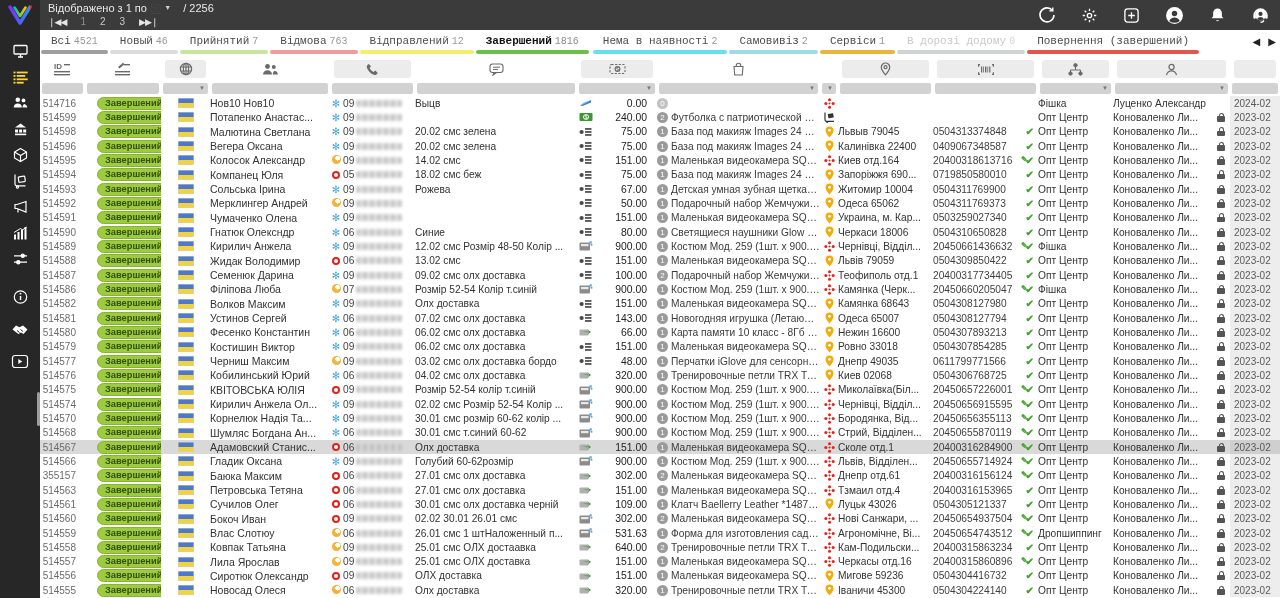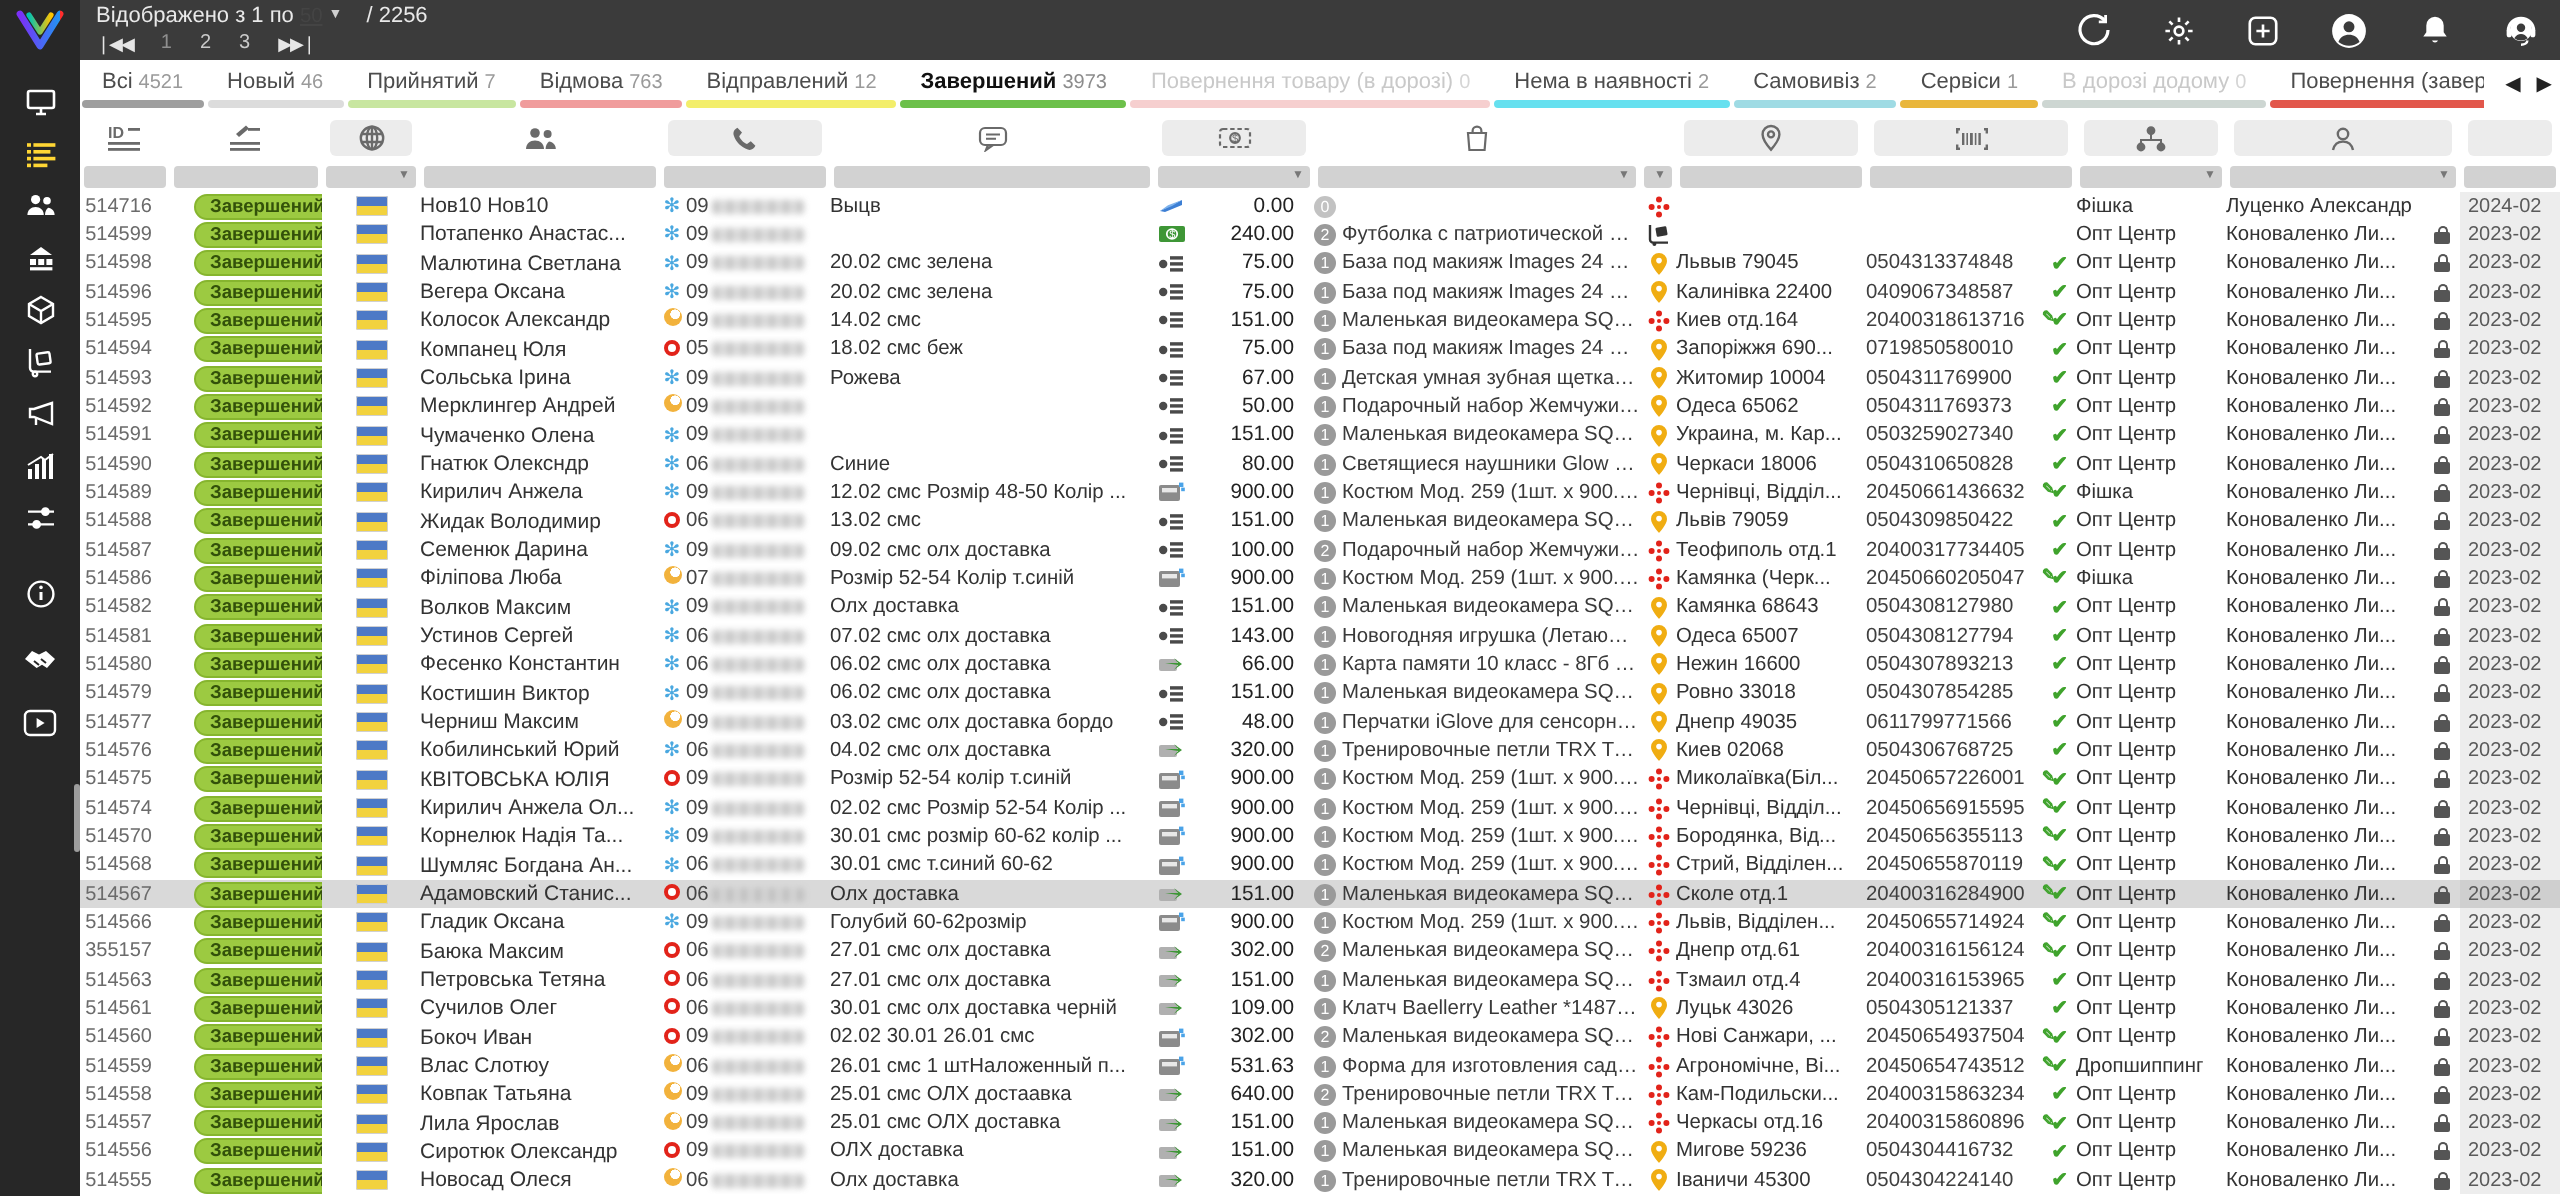--- a/index.html
+++ b/index.html
@@ -21,21 +21,21 @@
   .pgbtn{cursor:pointer;color:#e6e6e6;font-size:9px;letter-spacing:-1px;}
   .pgnum{cursor:pointer;}
   .pgnum.cur{color:#8f8f8f;}
   .top-ics{position:absolute;right:10px;top:0;height:30px;display:flex;align-items:center;gap:25px;}
   .tbic{cursor:pointer;display:flex;align-items:center;justify-content:center;}
   
   .tabbar{position:absolute;left:40px;top:30px;width:1240px;height:28px;background:#fff;display:flex;
           align-items:flex-start;overflow:hidden;white-space:nowrap;}
   .tabs{display:flex;gap:0;flex:1;overflow:hidden;}
   .tab{display:inline-flex;flex-direction:column;align-items:center;margin:0 1px;cursor:pointer;flex:none;}
-  .tab .tlbl{font-size:11px;color:#4c4c4c;padding:5px 10px 3px;}
+  .tab .tlbl{font-size:11px;color:#4c4c4c;padding:5px 10px 3px;font-family:Liberation Mono, monospace;}
   .tab.active .tlbl{color:#111;font-weight:bold;}
   .tab.disabled .tlbl{color:#c9c9c9;}
   .tab .cnt{font-size:10px;color:#9a9a9a;margin-left:3px;font-weight:normal;}
   .tab.active .cnt{color:#8c8c8c;}
   .tab.disabled .cnt{color:#d5d5d5;}
   .tab .bar{height:4px;border-radius:2px;width:100%;}
   .tabnav{flex:none;width:34px;display:flex;gap:8px;align-items:center;justify-content:flex-end;
           padding:6px 4px 0 0;font-size:10px;color:#222;}
   .tabnav span{cursor:pointer;}
   
@@ -289,25 +289,24 @@
         </div>
         <div class="tab ">
           <span class="tlbl"><span>Відмова</span><span class="cnt">763</span></span>
                <span class="bar" style="background:#f09c9c"></span>
         </div>
         <div class="tab ">
           <span class="tlbl"><span>Відправлений</span><span class="cnt">12</span></span>
                <span class="bar" style="background:#f3ee6b"></span>
         </div>
         <div class="tab active">
-          <span class="tlbl"><span>Завершений</span><span class="cnt">3973</span></span>
+          <span class="tlbl"><span>Завершений</span><span class="cnt">1816</span></span>
                <span class="bar" style="background:#6cc04a"></span>
         </div>
         <div class="tab disabled">
-          <span class="tlbl"><span>Повернення товару (в дорозі)</span><span class="cnt">0</span></span>
                <span class="bar" style="background:#f6cfcf"></span>
         </div>
         <div class="tab ">
           <span class="tlbl"><span>Нема в наявності</span><span class="cnt">2</span></span>
                <span class="bar" style="background:#66e0ef"></span>
         </div>
         <div class="tab ">
           <span class="tlbl"><span>Самовивіз</span><span class="cnt">2</span></span>
                <span class="bar" style="background:#9fdbe4"></span>
         </div>

